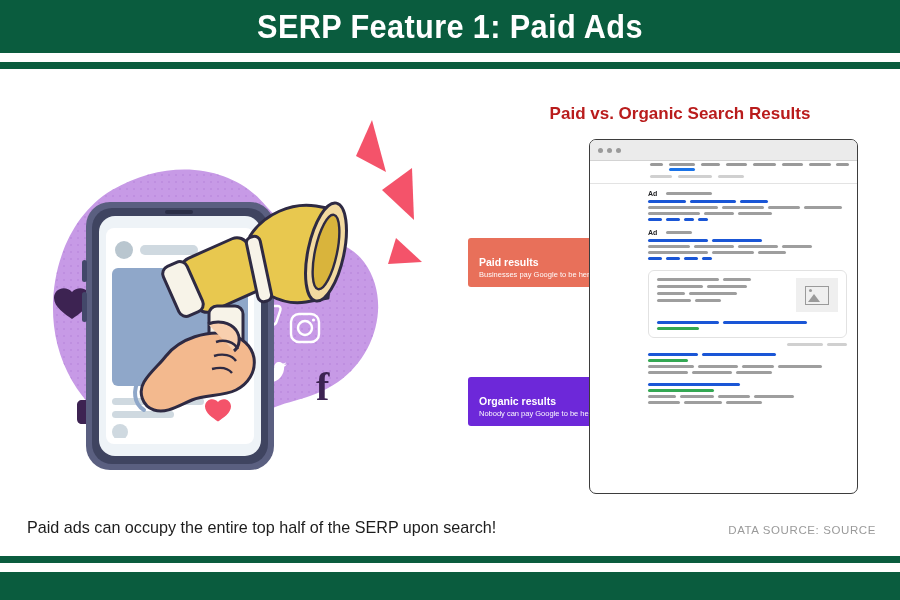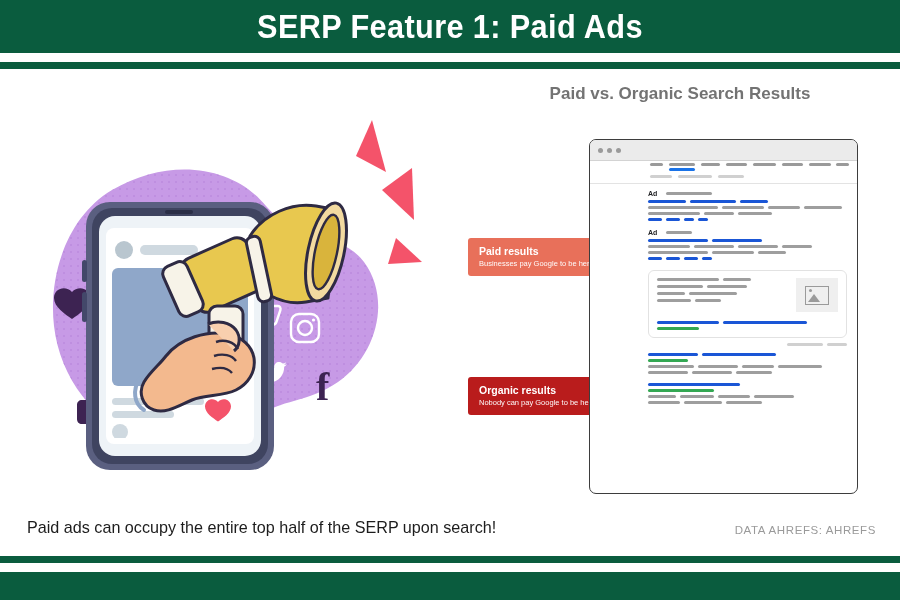--- a/index.html
+++ b/index.html
@@ -20,22 +20,22 @@
   .title{
     position:absolute;left:0;top:3px;width:900px;height:48px;
     display:flex;align-items:center;justify-content:center;
     color:#ffffff;font-size:33px;font-weight:bold;letter-spacing:.4px;
     font-family:"Liberation Sans Narrow","Liberation Sans",sans-serif;
     transform:scaleX(.93);transform-origin:center;
   }
 
   
   .panel-heading{
-    position:absolute;left:470px;top:84px;width:420px;
-    text-align:center;color:#737373;font-size:17px;font-weight:bold;
+    position:absolute;left:470px;top:104px;width:420px;
+    text-align:center;color:#b91c1c;font-size:17px;font-weight:bold;
   }
 
   
   .browser{
     position:absolute;left:589px;top:139px;width:267px;height:353px;
     background:#ffffff;border:1.4px solid #3d3d3d;border-radius:7px;overflow:hidden;
   }
   .browser-titlebar{
     height:20px;background:#ebebeb;border-bottom:1px solid #d3d3d3;
     display:flex;align-items:center;padding-left:8px;gap:4px;
@@ -85,25 +85,25 @@
   }
   .thumb-ico{width:22px;height:17px;border:1.3px solid #9a9a9a;position:relative;}
   .thumb-ico:before{content:"";position:absolute;left:2px;bottom:2px;width:0;height:0;
     border-left:6px solid transparent;border-right:6px solid transparent;border-bottom:8px solid #9a9a9a;}
   .thumb-ico:after{content:"";position:absolute;left:3px;top:2.5px;width:3px;height:3px;border-radius:50%;background:#9a9a9a;}
 
   
   .bracket{position:absolute;}
 
   
-  .callout{position:absolute;border-radius:3px;padding:7px 10px 8px 11px;color:#ffffff;}
+  .callout{position:absolute;border-radius:3px;padding:18px 10px 8px 11px;color:#ffffff;}
   .callout .c-title{font-size:10.5px;font-weight:bold;margin-bottom:2px;}
   .callout .c-sub{font-size:7.5px;font-weight:normal;opacity:.97;}
   .callout-paid{left:468px;top:238px;width:148px;background:#e8705a;}
-  .callout-organic{left:468px;top:377px;width:148px;background:#b91c1c;}
+  .callout-organic{left:468px;top:377px;width:148px;background:#6d28d9;}
 
   
   .caption{
     position:absolute;left:27px;top:518px;color:#1d1d1d;font-size:17px;
     font-family:"Liberation Sans Narrow","Liberation Sans",sans-serif;
     transform:scaleX(.95);transform-origin:left center;white-space:nowrap;
   }
   .source{
     position:absolute;right:24px;top:524px;color:#9a9a9a;font-size:11.5px;letter-spacing:.6px;
     font-family:"Liberation Sans Narrow","Liberation Sans",sans-serif;
@@ -414,17 +414,17 @@
           <span class="ln g" style="width:32px"></span>
           <span class="ln g" style="width:38px"></span>
           <span class="ln g" style="width:36px"></span>
         </div>
       </div>
 
     </div>
   </div>
 
   <div class="caption">Paid ads can occupy the entire top half of the SERP upon search!</div>
-  <div class="source">DATA AHREFS: AHREFS</div>
+  <div class="source">DATA SOURCE: SOURCE</div>
   <div class="bar-bot-rule"></div>
   <div class="bar-bottom"></div>
 
 </div>
 
 </body></html>

